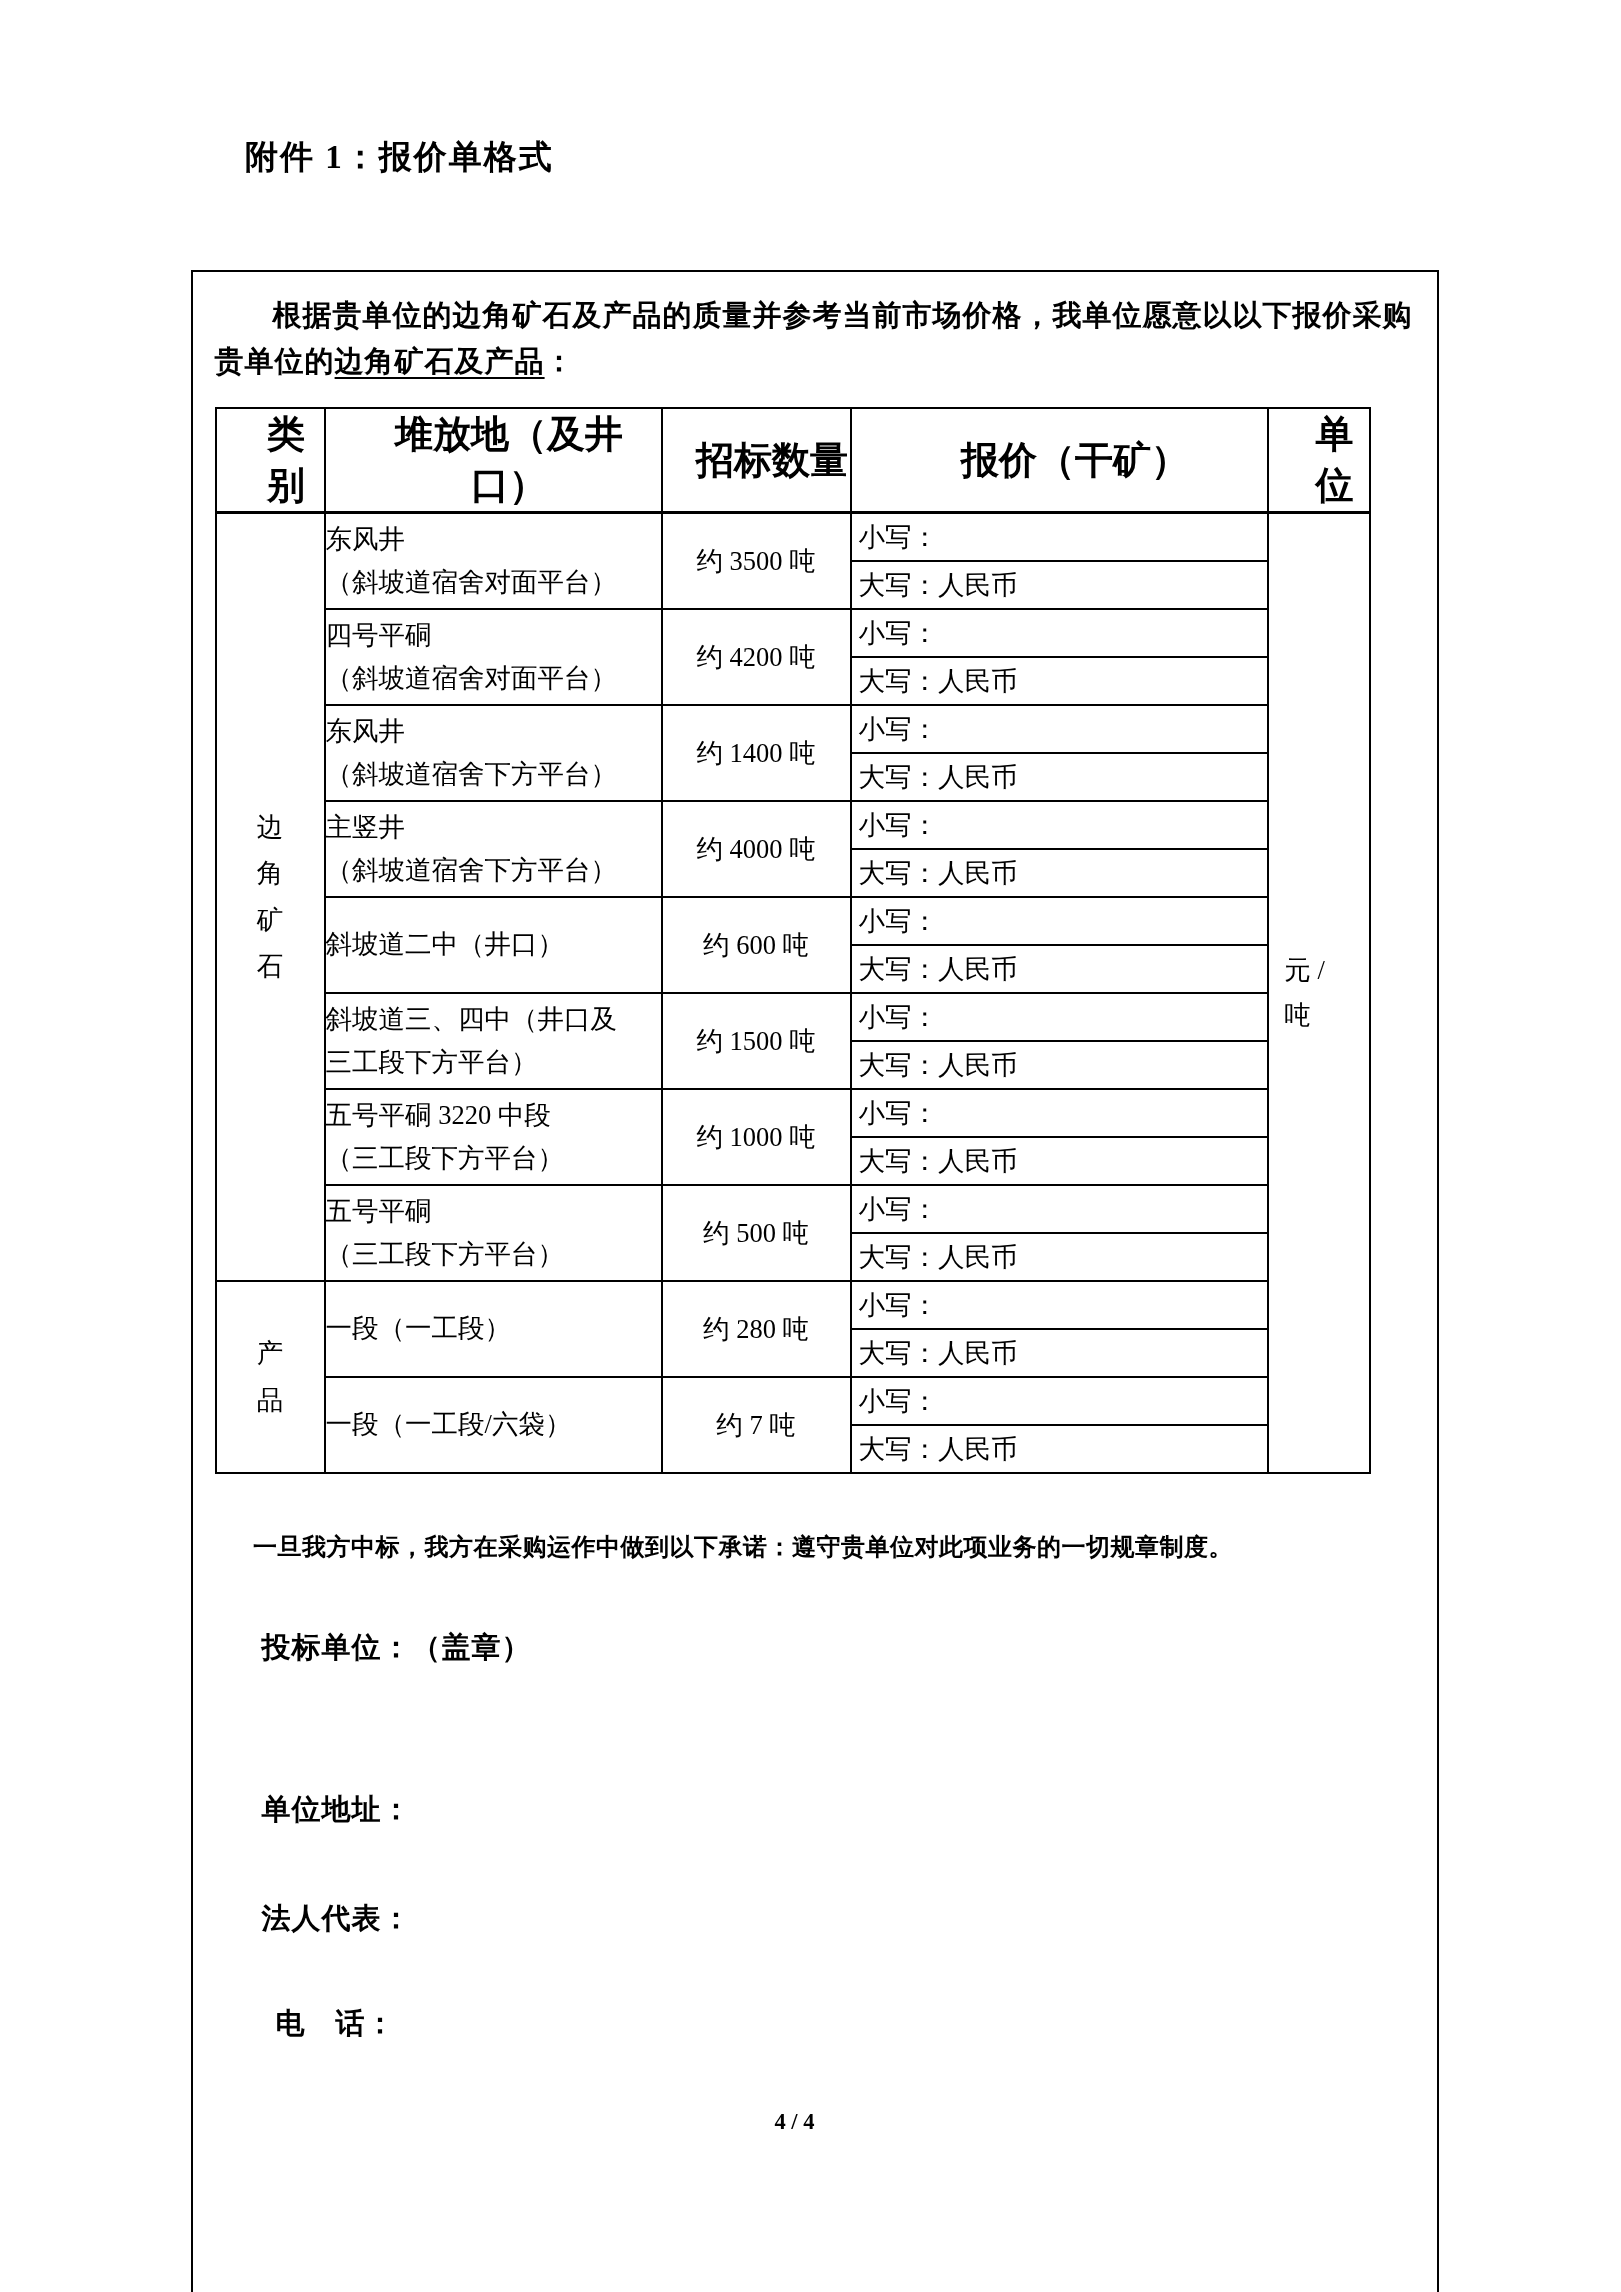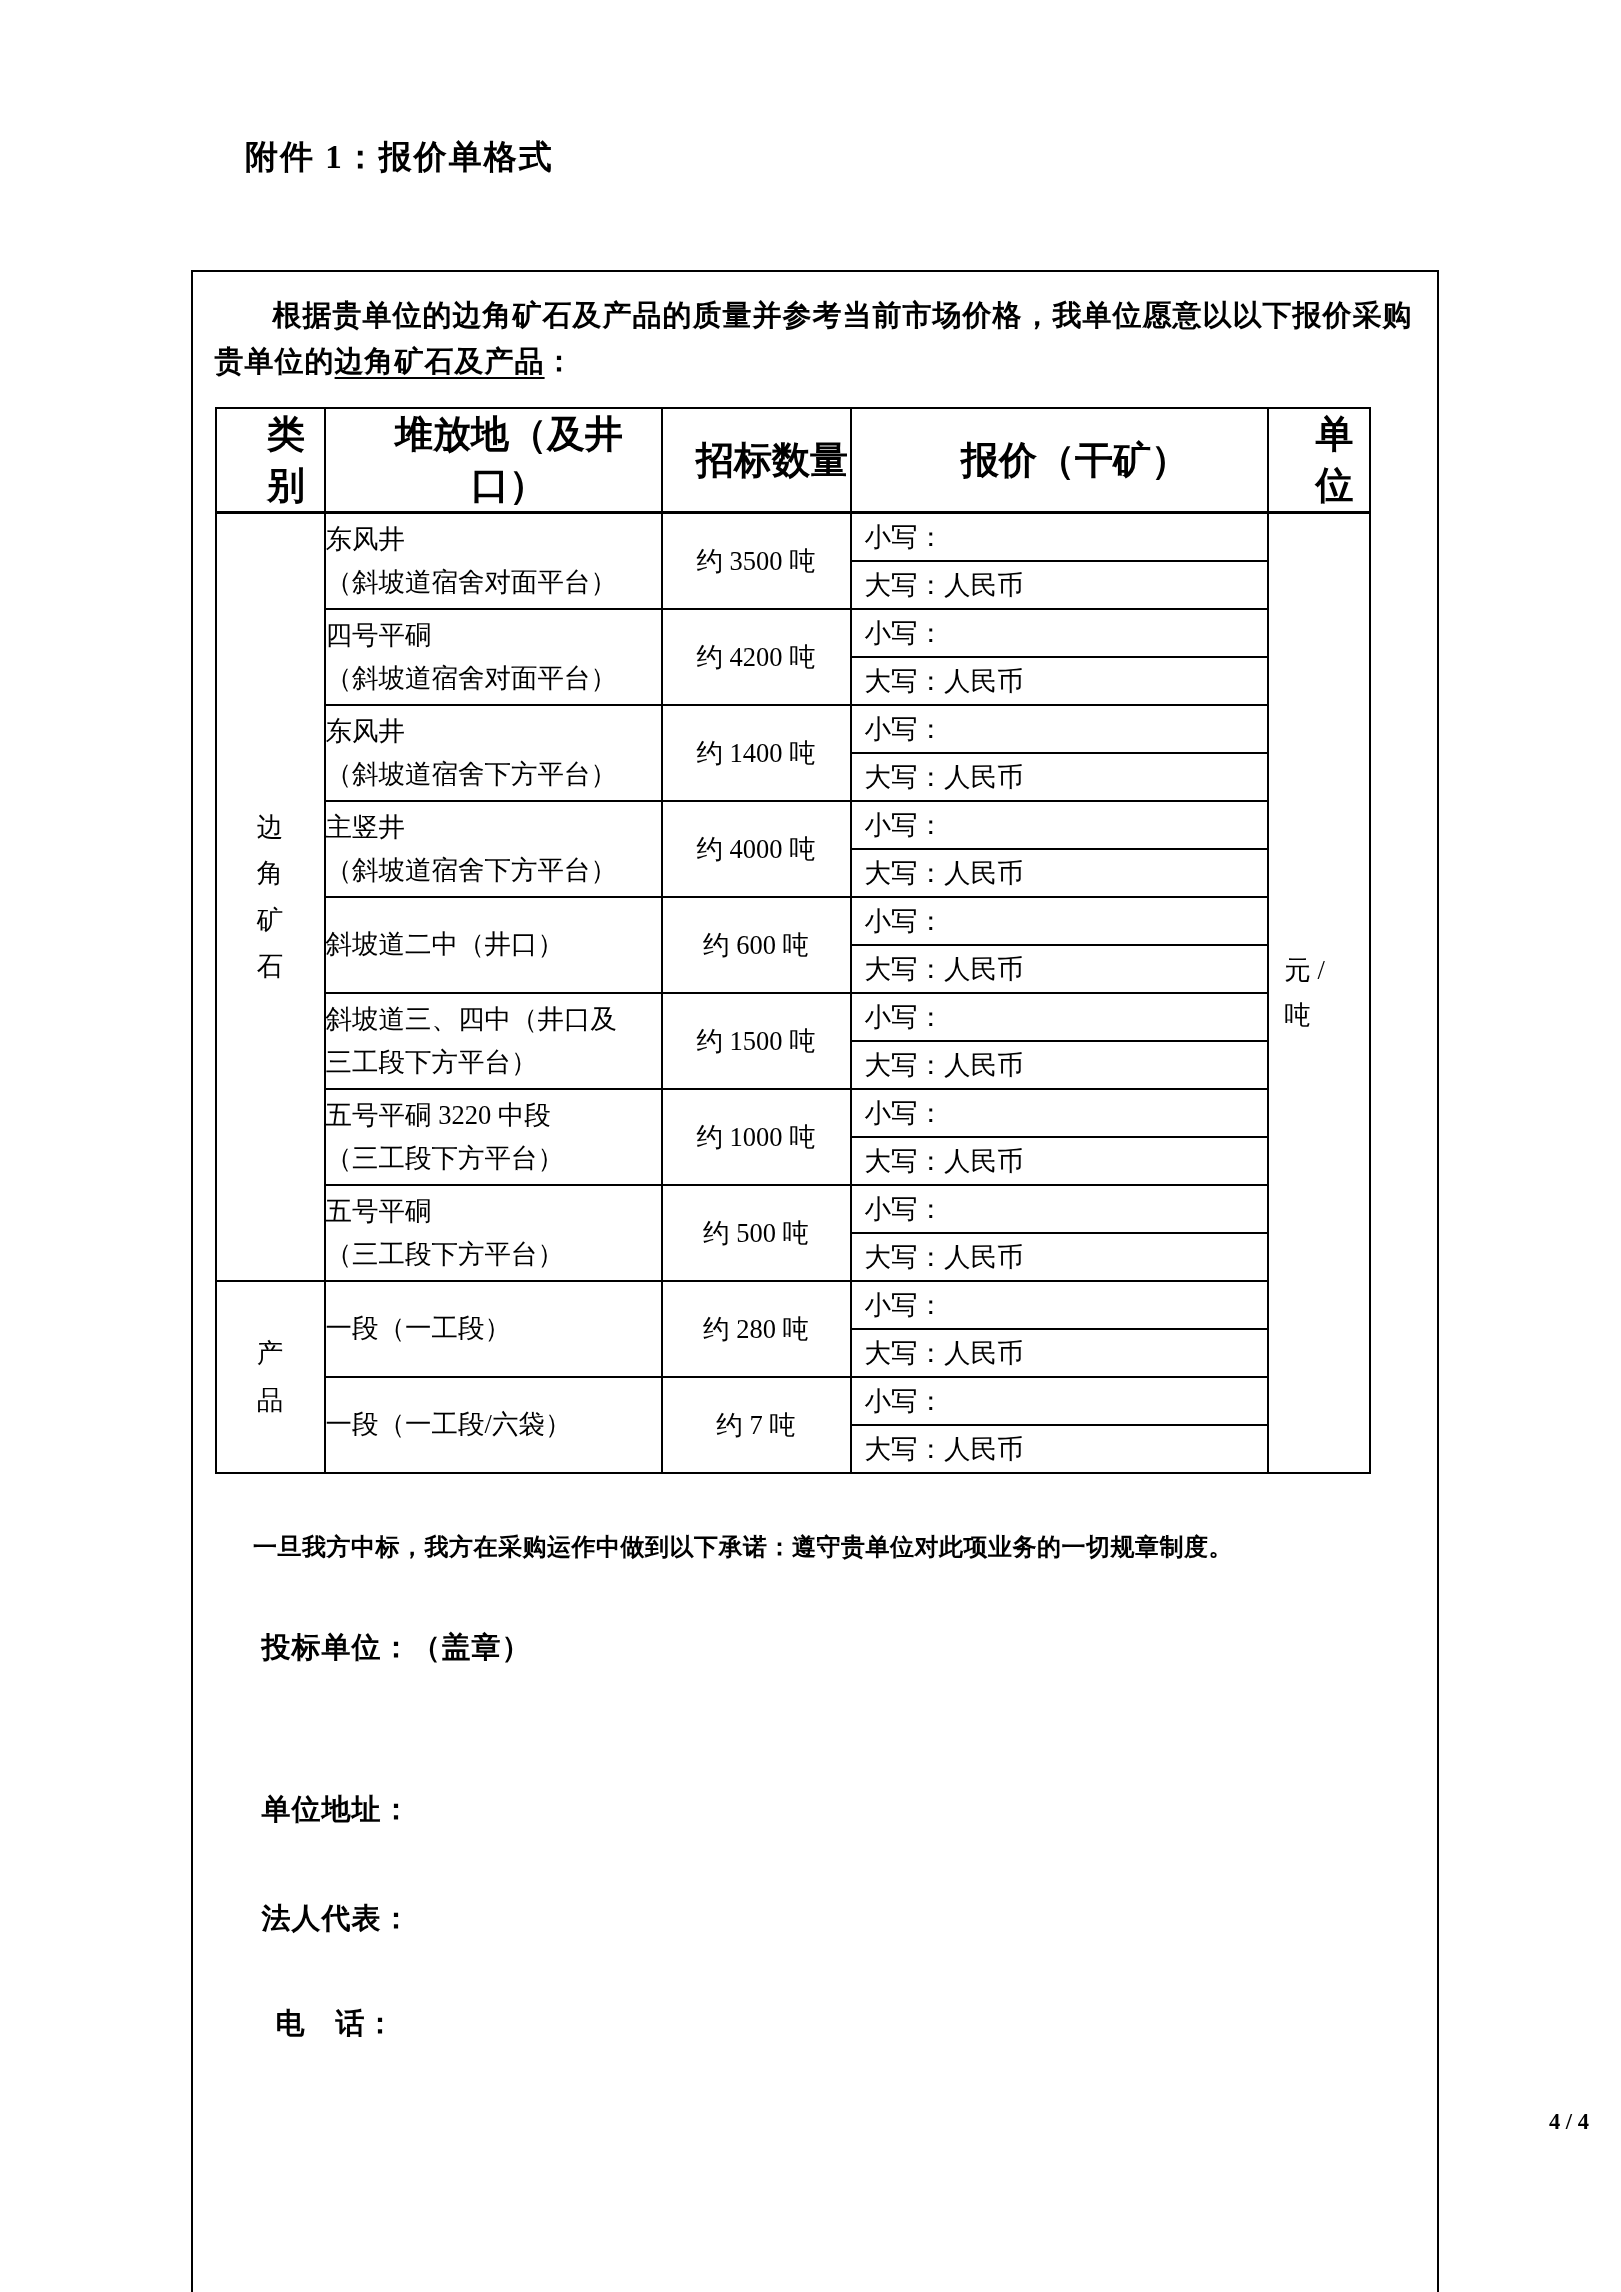--- a/index.html
+++ b/index.html
@@ -62,21 +62,21 @@
 
   td.cat-cell { text-align: center; }
   .vertical-text {
     width: 1.15em; margin: 0 auto;
     word-break: break-all; line-height: 1.75;
     text-align: center; font-size: 26.5px;
   }
   td.loc-cell { line-height: 43px; }
   td.loc-cell span { display: block; }
   td.qty-cell { text-align: center; }
-  td.price-cell { text-align: left; padding-left: 13px; }
+  td.price-cell { text-align: left; padding-left: 7px; }
   td.unit-cell { text-align: left; padding-left: 15.7px; line-height: 45px; }
   td.unit-cell span { display: block; }
 
   .commitment {
     margin-top: 57px;
     font-size: 24px; font-weight: bold;
     text-indent: 1.6em; letter-spacing: 0.5px;
   }
   .form-line {
     font-size: 29px; font-weight: bold;
@@ -87,21 +87,21 @@
   .form-legalrep  { margin-top: 69px; }
   .form-phone     { margin-top: 65px; margin-left: 61px; }
 
   .footer-note {
     position: absolute; left: 0; top: 2056px; width: 1621px;
     text-align: center;
     font-size: 29px; font-weight: bold; letter-spacing: 2.9px;
   }
   .page-number {
     position: absolute; left: 0; top: 2109px; width: 1589px;
-    text-align: right;
+    text-align: center;
     font-size: 22.5px; font-weight: bold;
   }
 </style>
 </head>
 <body>
 
 <div class="page">
 
   <div class="doc-title">附件 1：报价单格式</div>
 

